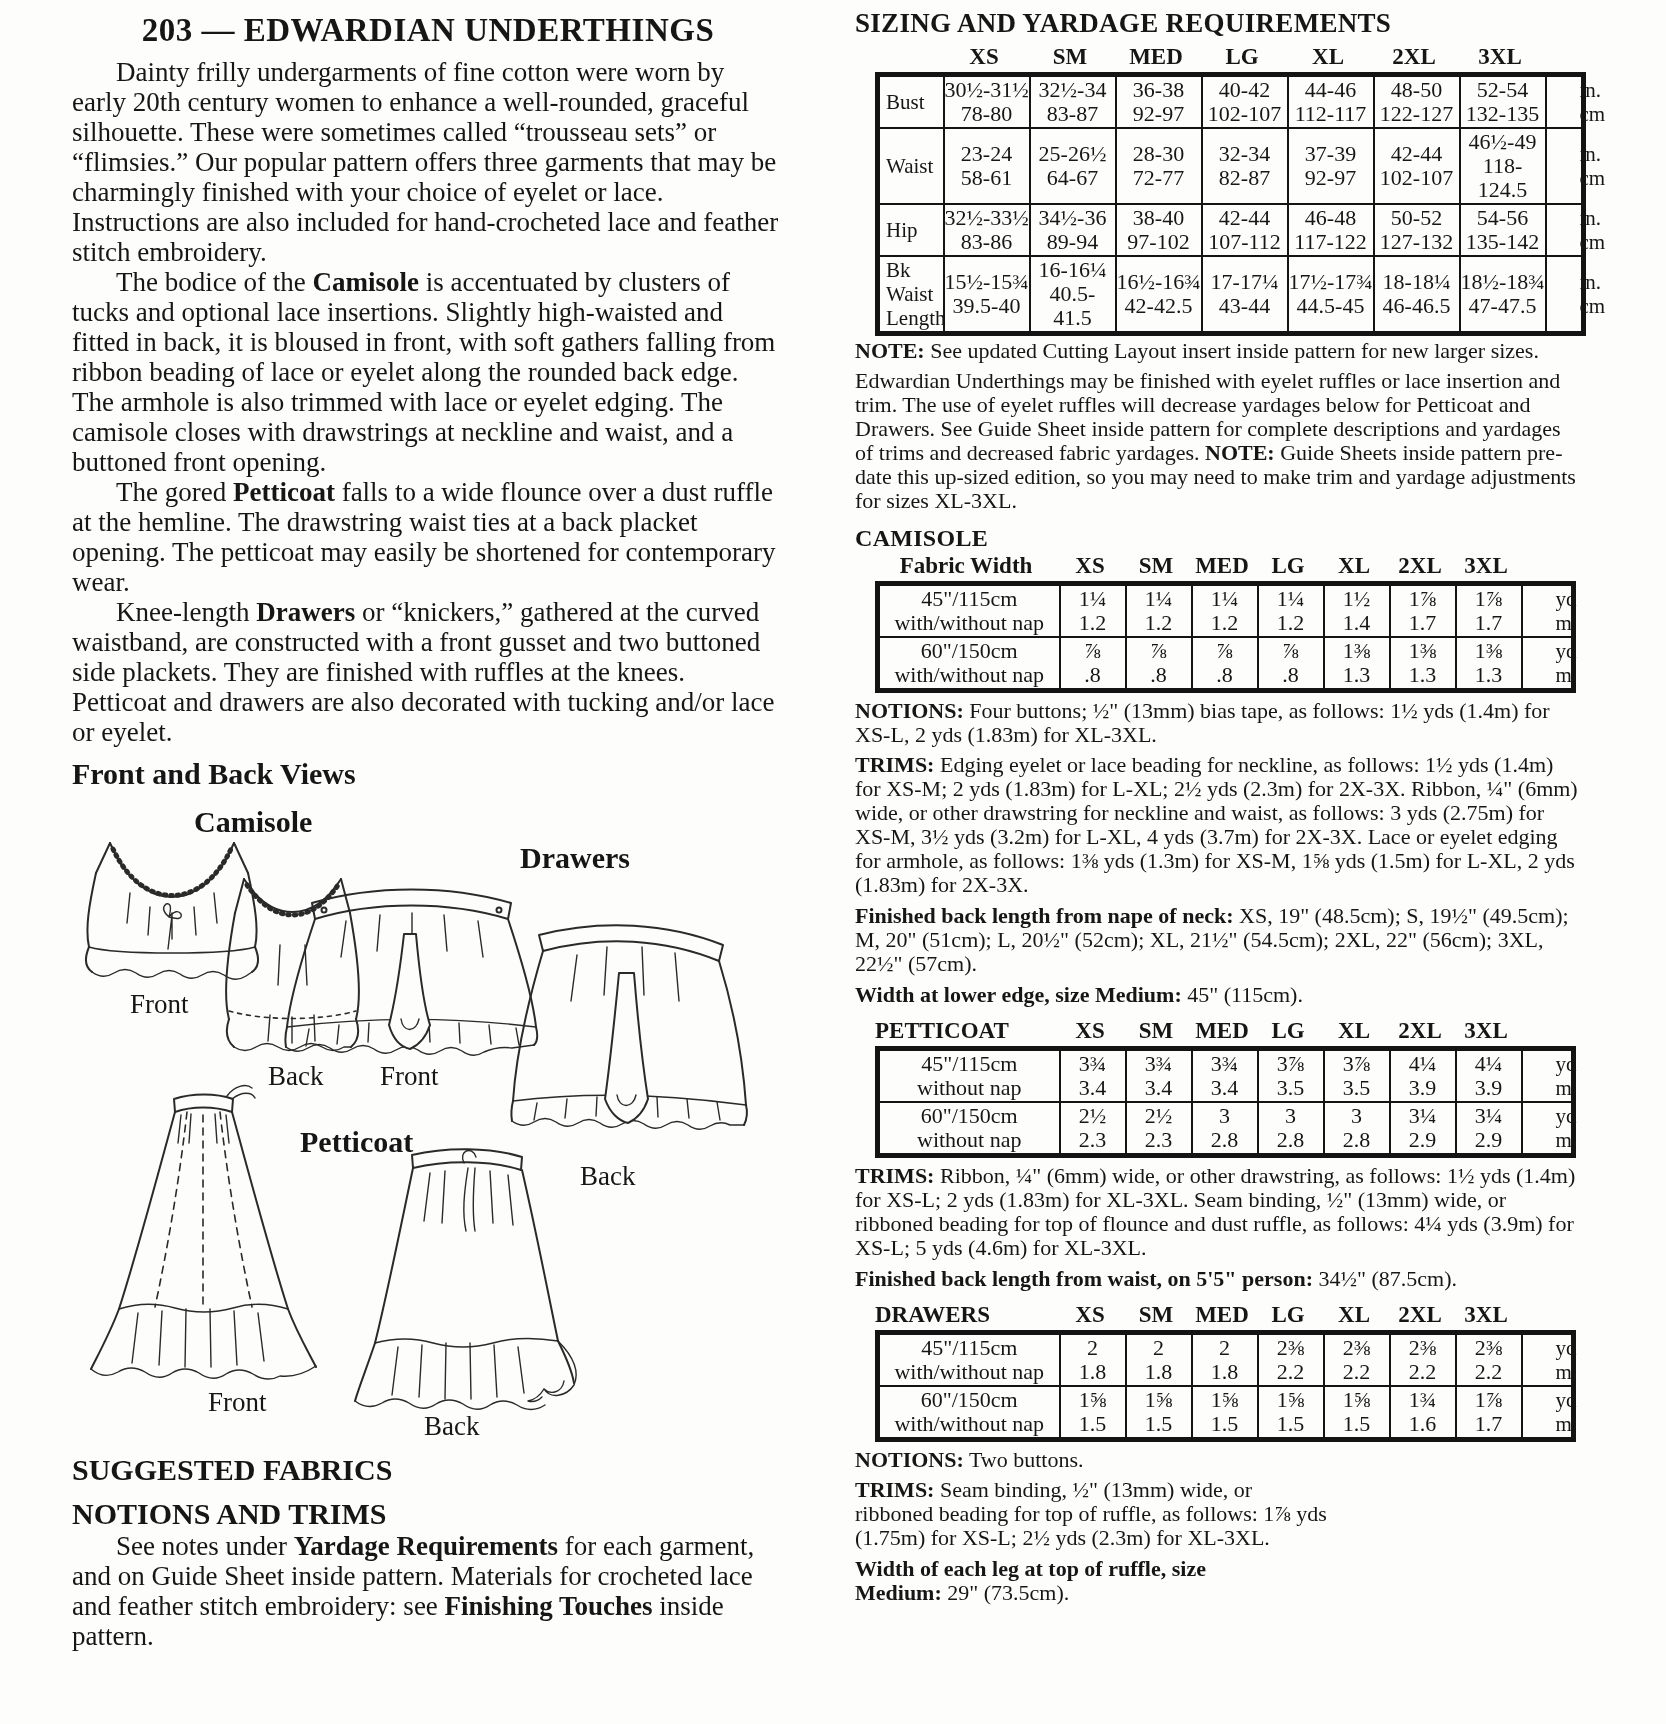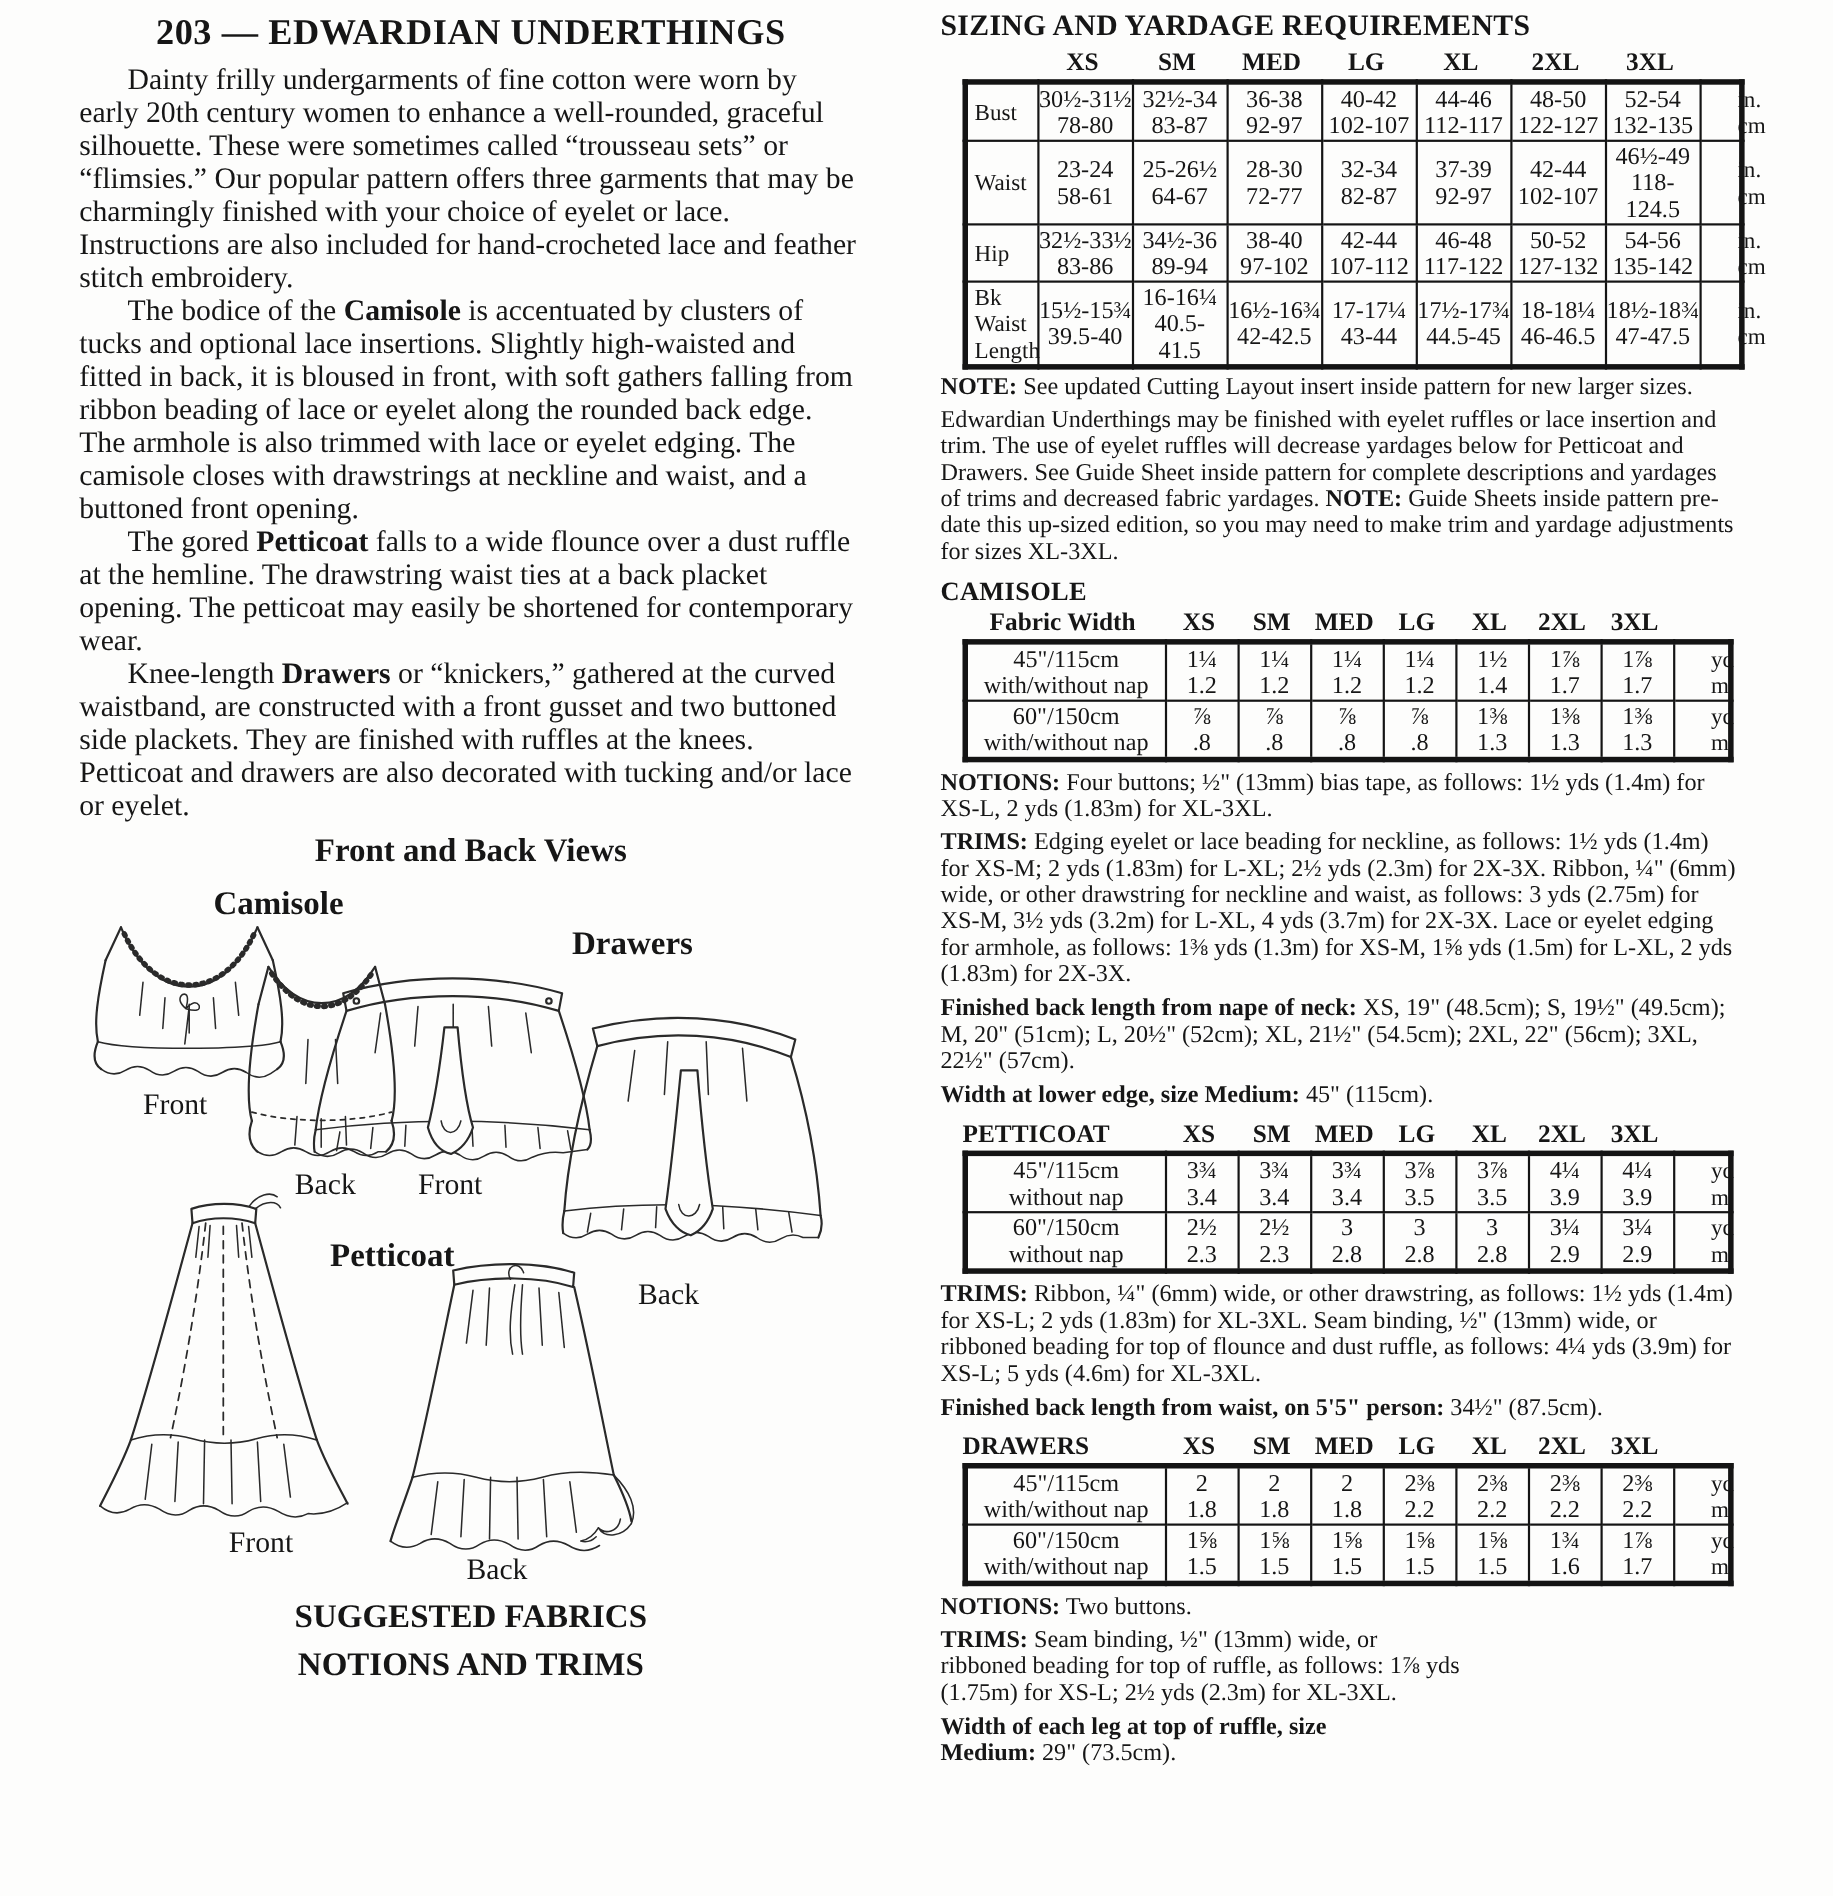--- a/index.html
+++ b/index.html
@@ -3,21 +3,21 @@
 <meta charset="utf-8">
 <style>
   html,body{margin:0;padding:0;}
   body{width:1666px;height:1724px;background:#fdfdfc;color:#161616;
        font-family:"Liberation Serif","DejaVu Serif",serif;position:relative;overflow:hidden;}
   .col-left{position:absolute;left:72px;top:12px;width:712px;}
   .col-right{position:absolute;left:855px;top:8px;width:728px;}
   h1{font-size:33px;font-weight:bold;text-align:center;margin:0 0 8px 0;letter-spacing:.5px;}
   .body{font-size:27px;line-height:30px;margin:0;text-align:left;}
   .ind{text-indent:44px;}
-  .views-h,.sec-h{font-size:30px;font-weight:bold;text-align:center;margin:10px 0 0 0;}
+  .views-h,.sec-h{font-size:30px;font-weight:bold;text-align:left;margin:10px 0 0 0;}
   .figures{position:relative;height:648px;margin-top:4px;}
   .fig{position:absolute;}
   .fig svg{display:block;}
   .fig svg path,.fig svg circle{stroke:#2a2a2a;fill:none;stroke-width:2;stroke-linecap:round;stroke-linejoin:round;}
   .fig svg path.lace{stroke-dasharray:1.5 5;stroke-width:5;}
   .fig svg path.dash{stroke-dasharray:7 6;stroke-width:1.6;}
   .fig svg path.dot{stroke-dasharray:4 5;stroke-width:1.6;}
   .fig svg path.fill{fill:#fdfdfc;}
   .fig svg path.thin{stroke-width:1.4;}
   .fig-label{position:absolute;font-size:30px;font-weight:bold;white-space:nowrap;}
@@ -148,20 +148,21 @@
         <path class="thin" d="M208,206 C222,220 230,236 224,250 C216,262 200,264 194,254 C200,260 212,258 214,246"></path>
         <path class="thin" d="M194,254 q-6,10 -16,12 q8,2 14,-4"></path>
         <path class="thin" d="M48,212 L42,260 M72,210 L69,262 M96,208 L95,264 M120,208 L121,264 M144,210 L147,262 M168,212 L174,258"></path>
       </svg>
     </div>
     <span class="fig-cap" style="left:352px;top:616px;">Back</span>
   </div>
 
   <h2 class="sec-h">SUGGESTED FABRICS</h2>
   <h2 class="sec-h">NOTIONS AND TRIMS</h2>
+  <p class="body ind">See notes under <b>Yardage Requirements</b> for each garment, and on Guide Sheet inside pattern. Materials for crocheted lace and feather stitch embroidery: see <b>Finishing Touches</b> inside pattern.</p>
 </div>
 
 <div class="col-right">
   <h2 class="right-title">SIZING AND YARDAGE REQUIREMENTS</h2>
 
   <div class="tblwrap">
       <table class="tbl hdr" style="width: 706px;">
         <colgroup>
           <col style="width: 66px;">
           <col style="width: 86px;">

